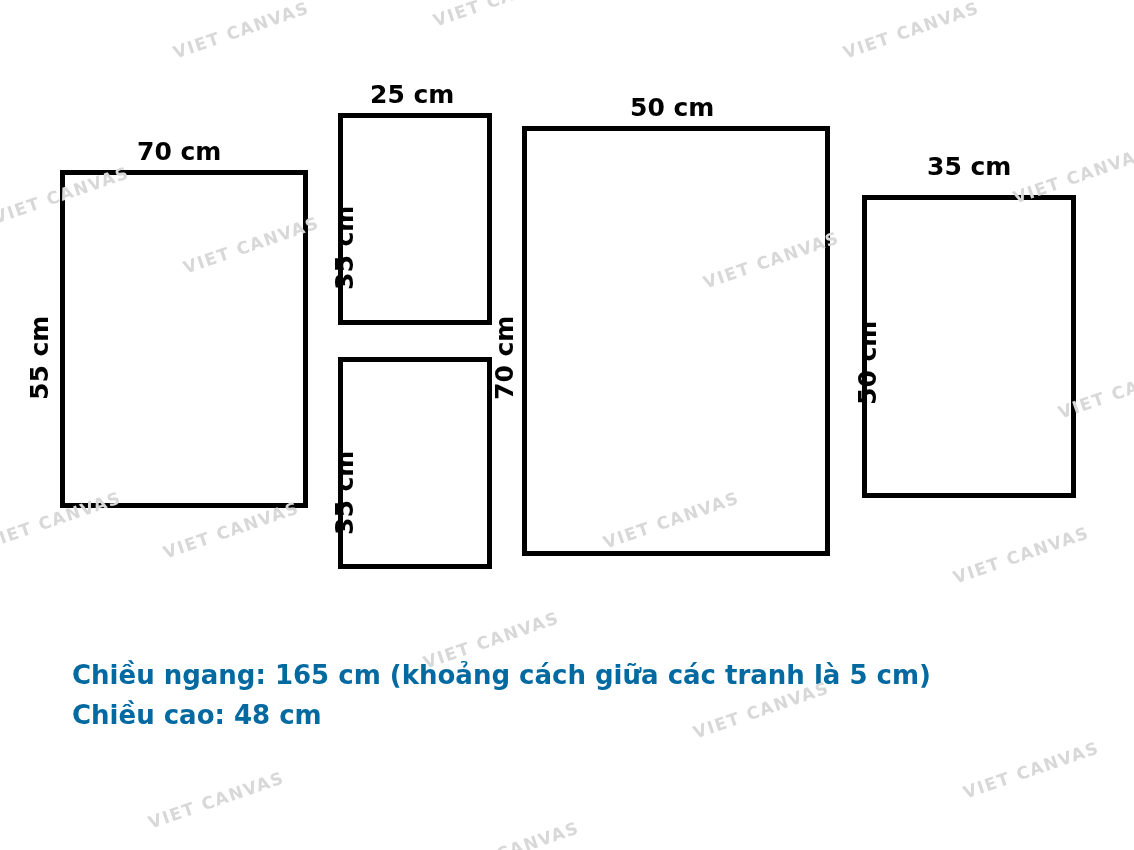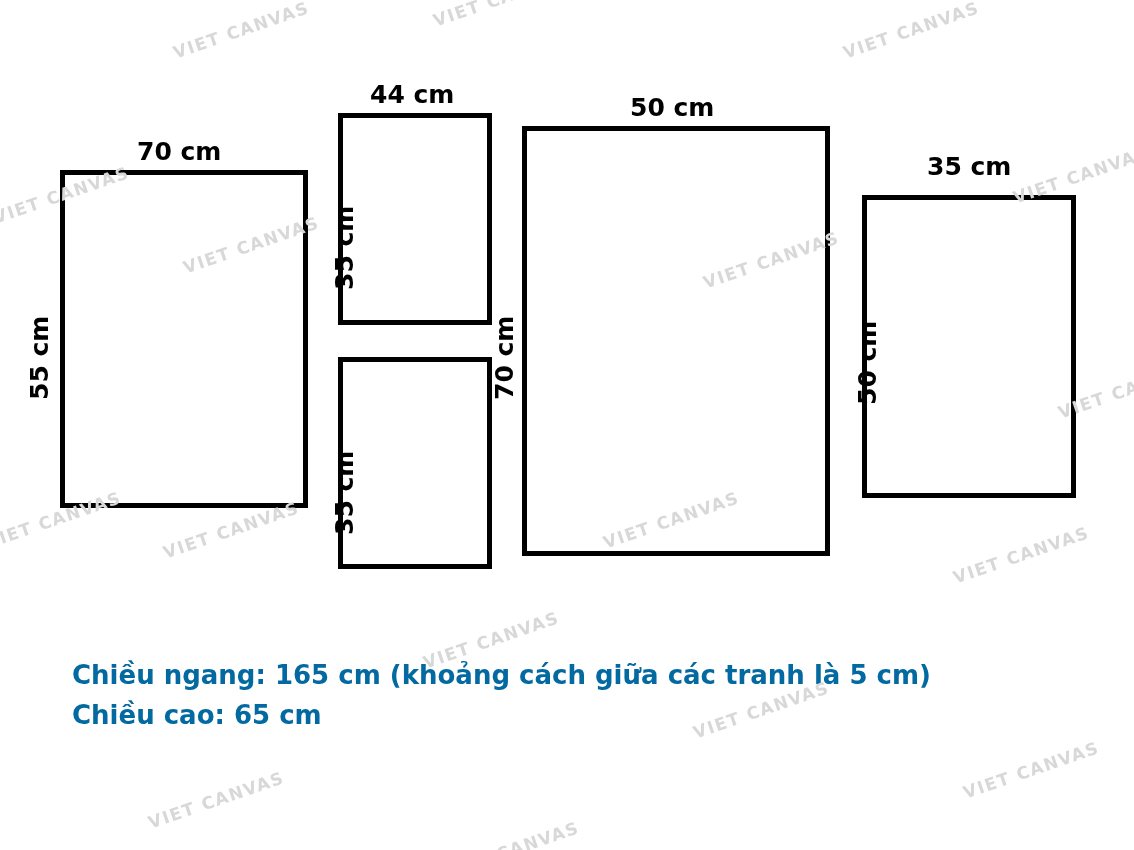--- a/index.html
+++ b/index.html
@@ -89,30 +89,30 @@
     <div class="wm" style="left:960px;  top:760px;">VIET CANVAS</div>
     <div class="wm" style="left:1010px; top:165px;">VIET CANVAS</div>
     <div class="wm" style="left:1055px; top:380px;">VIET CANVAS</div>
   </div>
 
   <div class="frame" style="left:60px; top:170px; width:248px; height:338px;"></div>
   <div class="dim" style="left:137px; top:137px;">70 cm</div>
   <div class="dim vert" style="left:25px; top:400px;">55 cm</div>
 
   <div class="frame" style="left:338px; top:113px; width:154px; height:212px;"></div>
-  <div class="dim" style="left:370px; top:80px;">44 cm</div>
+  <div class="dim" style="left:370px; top:80px;">25 cm</div>
   <div class="dim vert" style="left:330px; top:290px;">35 cm</div>
 
   <div class="frame" style="left:338px; top:357px; width:154px; height:212px;"></div>
   <div class="dim vert" style="left:330px; top:535px;">35 cm</div>
 
   <div class="frame" style="left:522px; top:126px; width:308px; height:430px;"></div>
   <div class="dim" style="left:630px; top:93px;">50 cm</div>
   <div class="dim vert" style="left:490px; top:400px;">70 cm</div>
 
   <div class="frame" style="left:862px; top:195px; width:214px; height:303px;"></div>
   <div class="dim" style="left:927px; top:152px;">35 cm</div>
   <div class="dim vert" style="left:853px; top:405px;">50 cm</div>
 
   <div class="caption" style="left:72px; top:660px;">Chiều ngang: 165 cm (khoảng cách giữa các tranh là 5 cm)</div>
-  <div class="caption" style="left:72px; top:700px;">Chiều cao: 65 cm</div>
+  <div class="caption" style="left:72px; top:700px;">Chiều cao: 48 cm</div>
 
 </div>
 
 </body></html>

